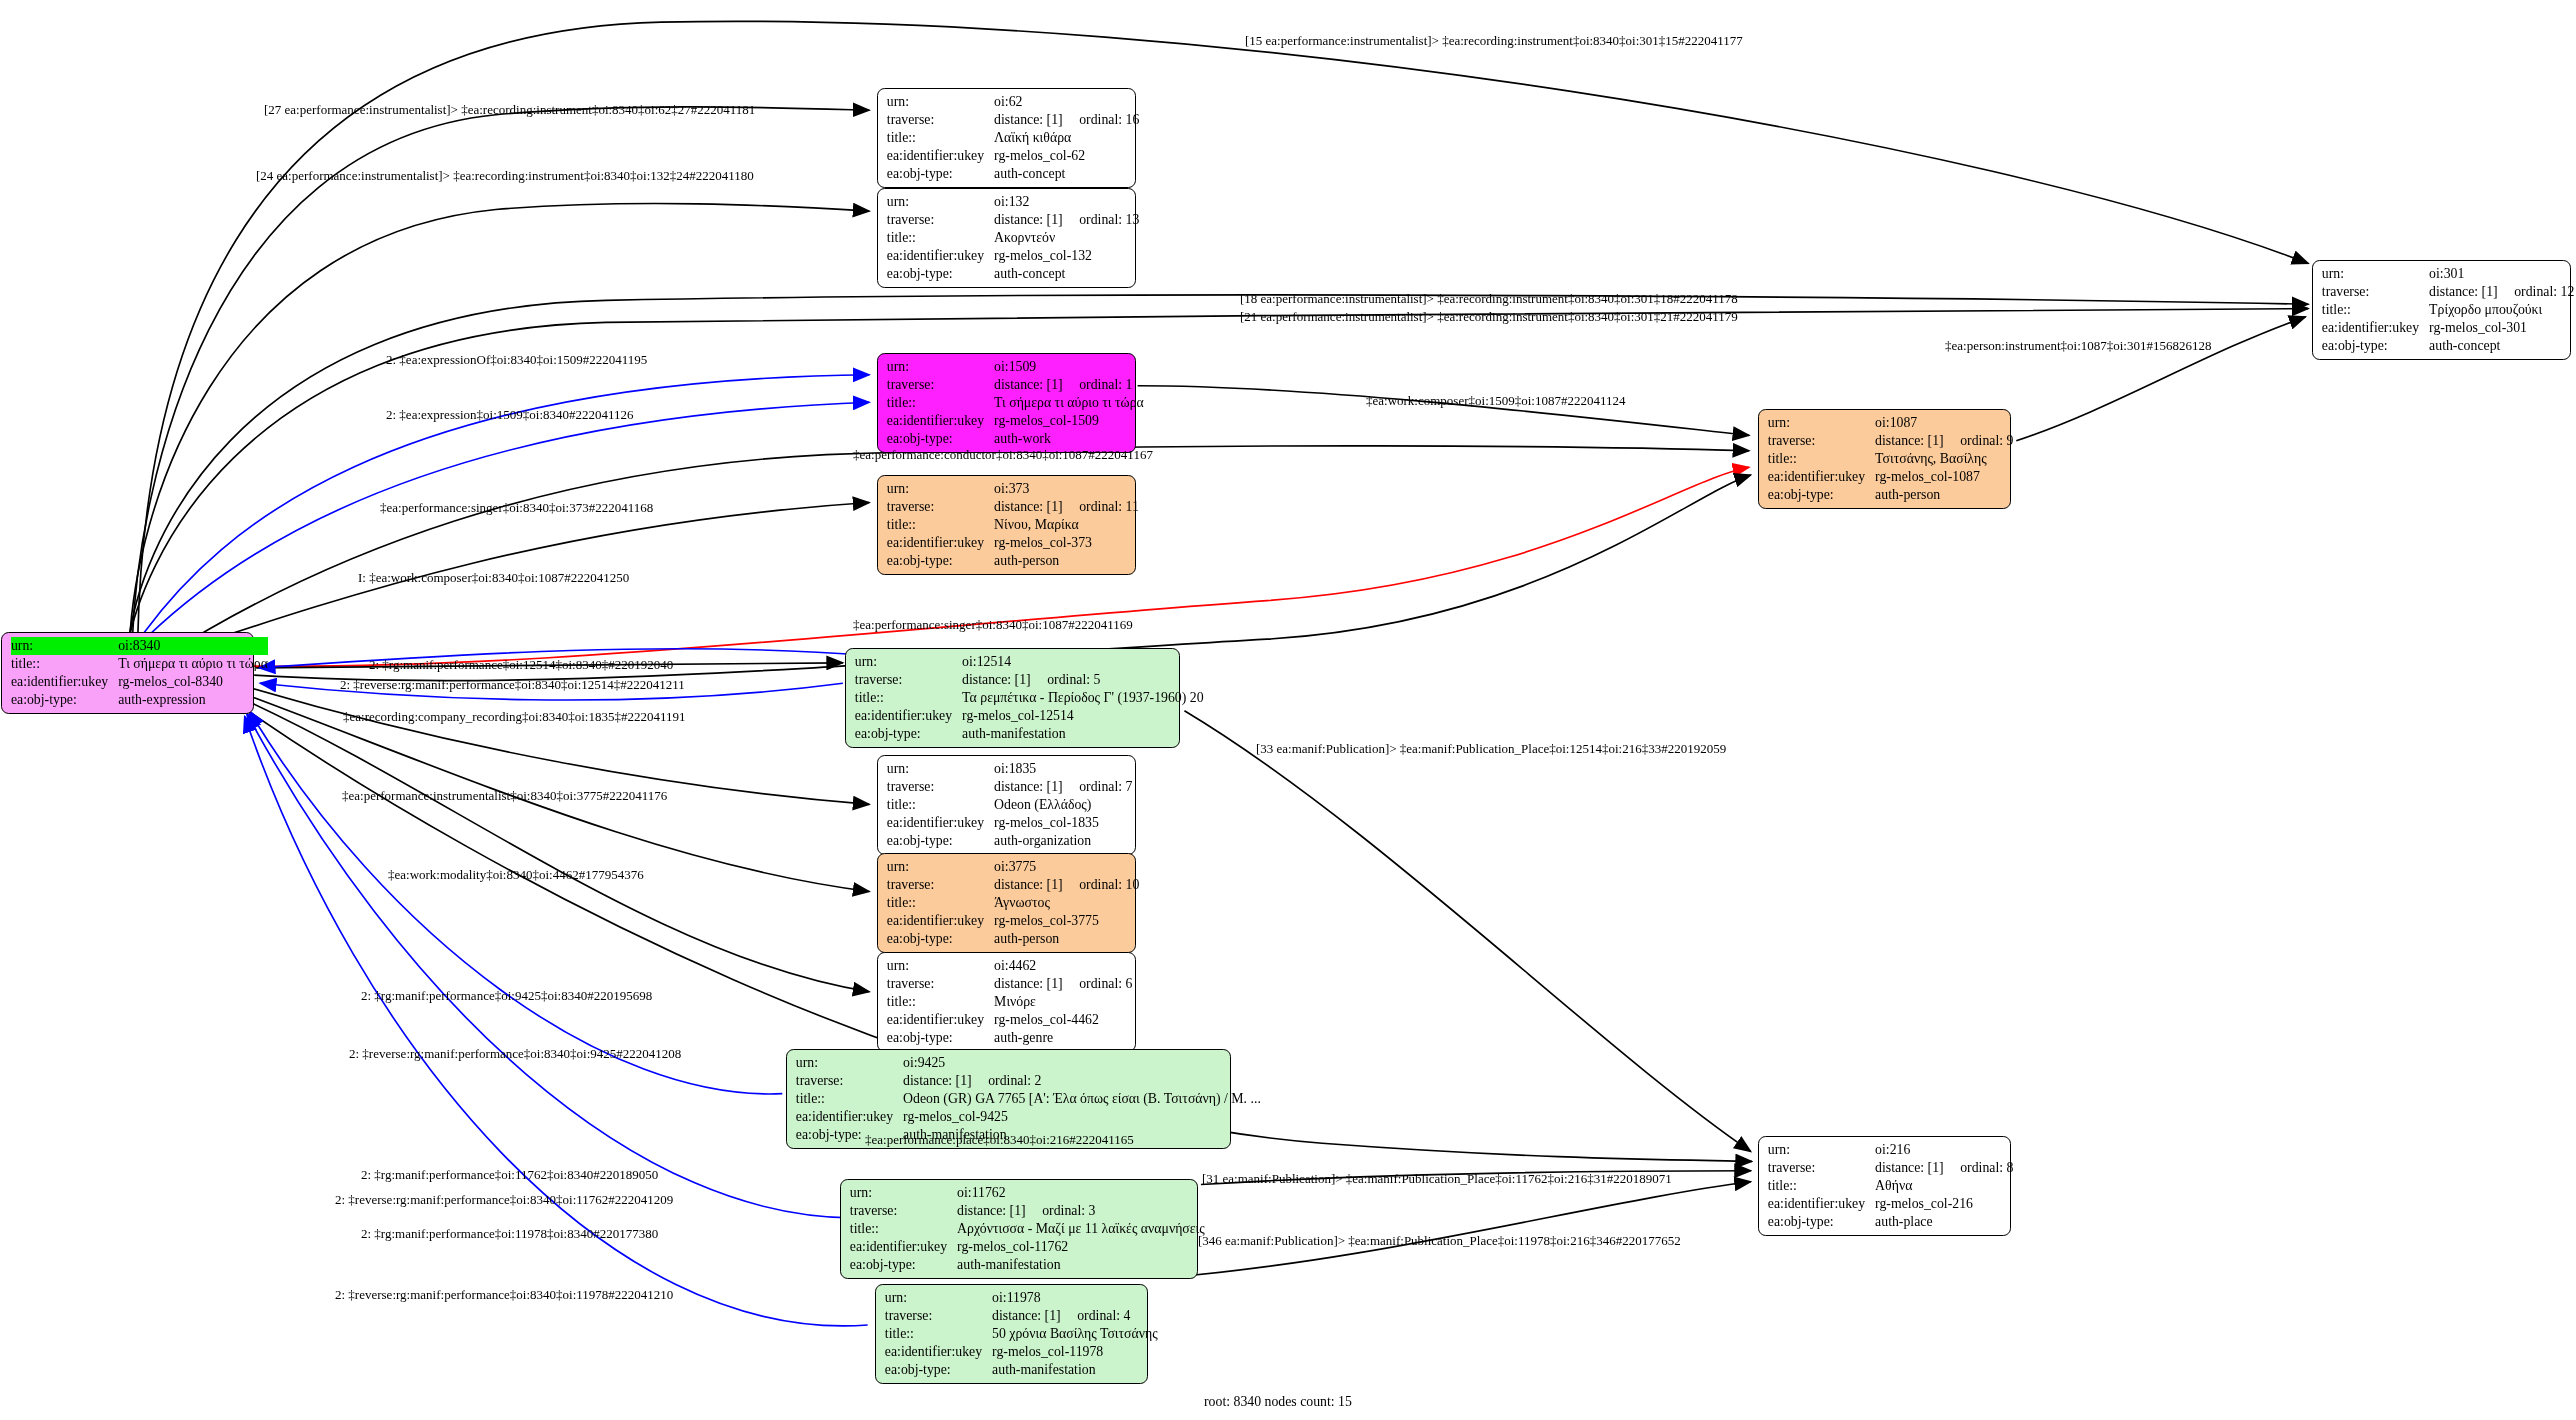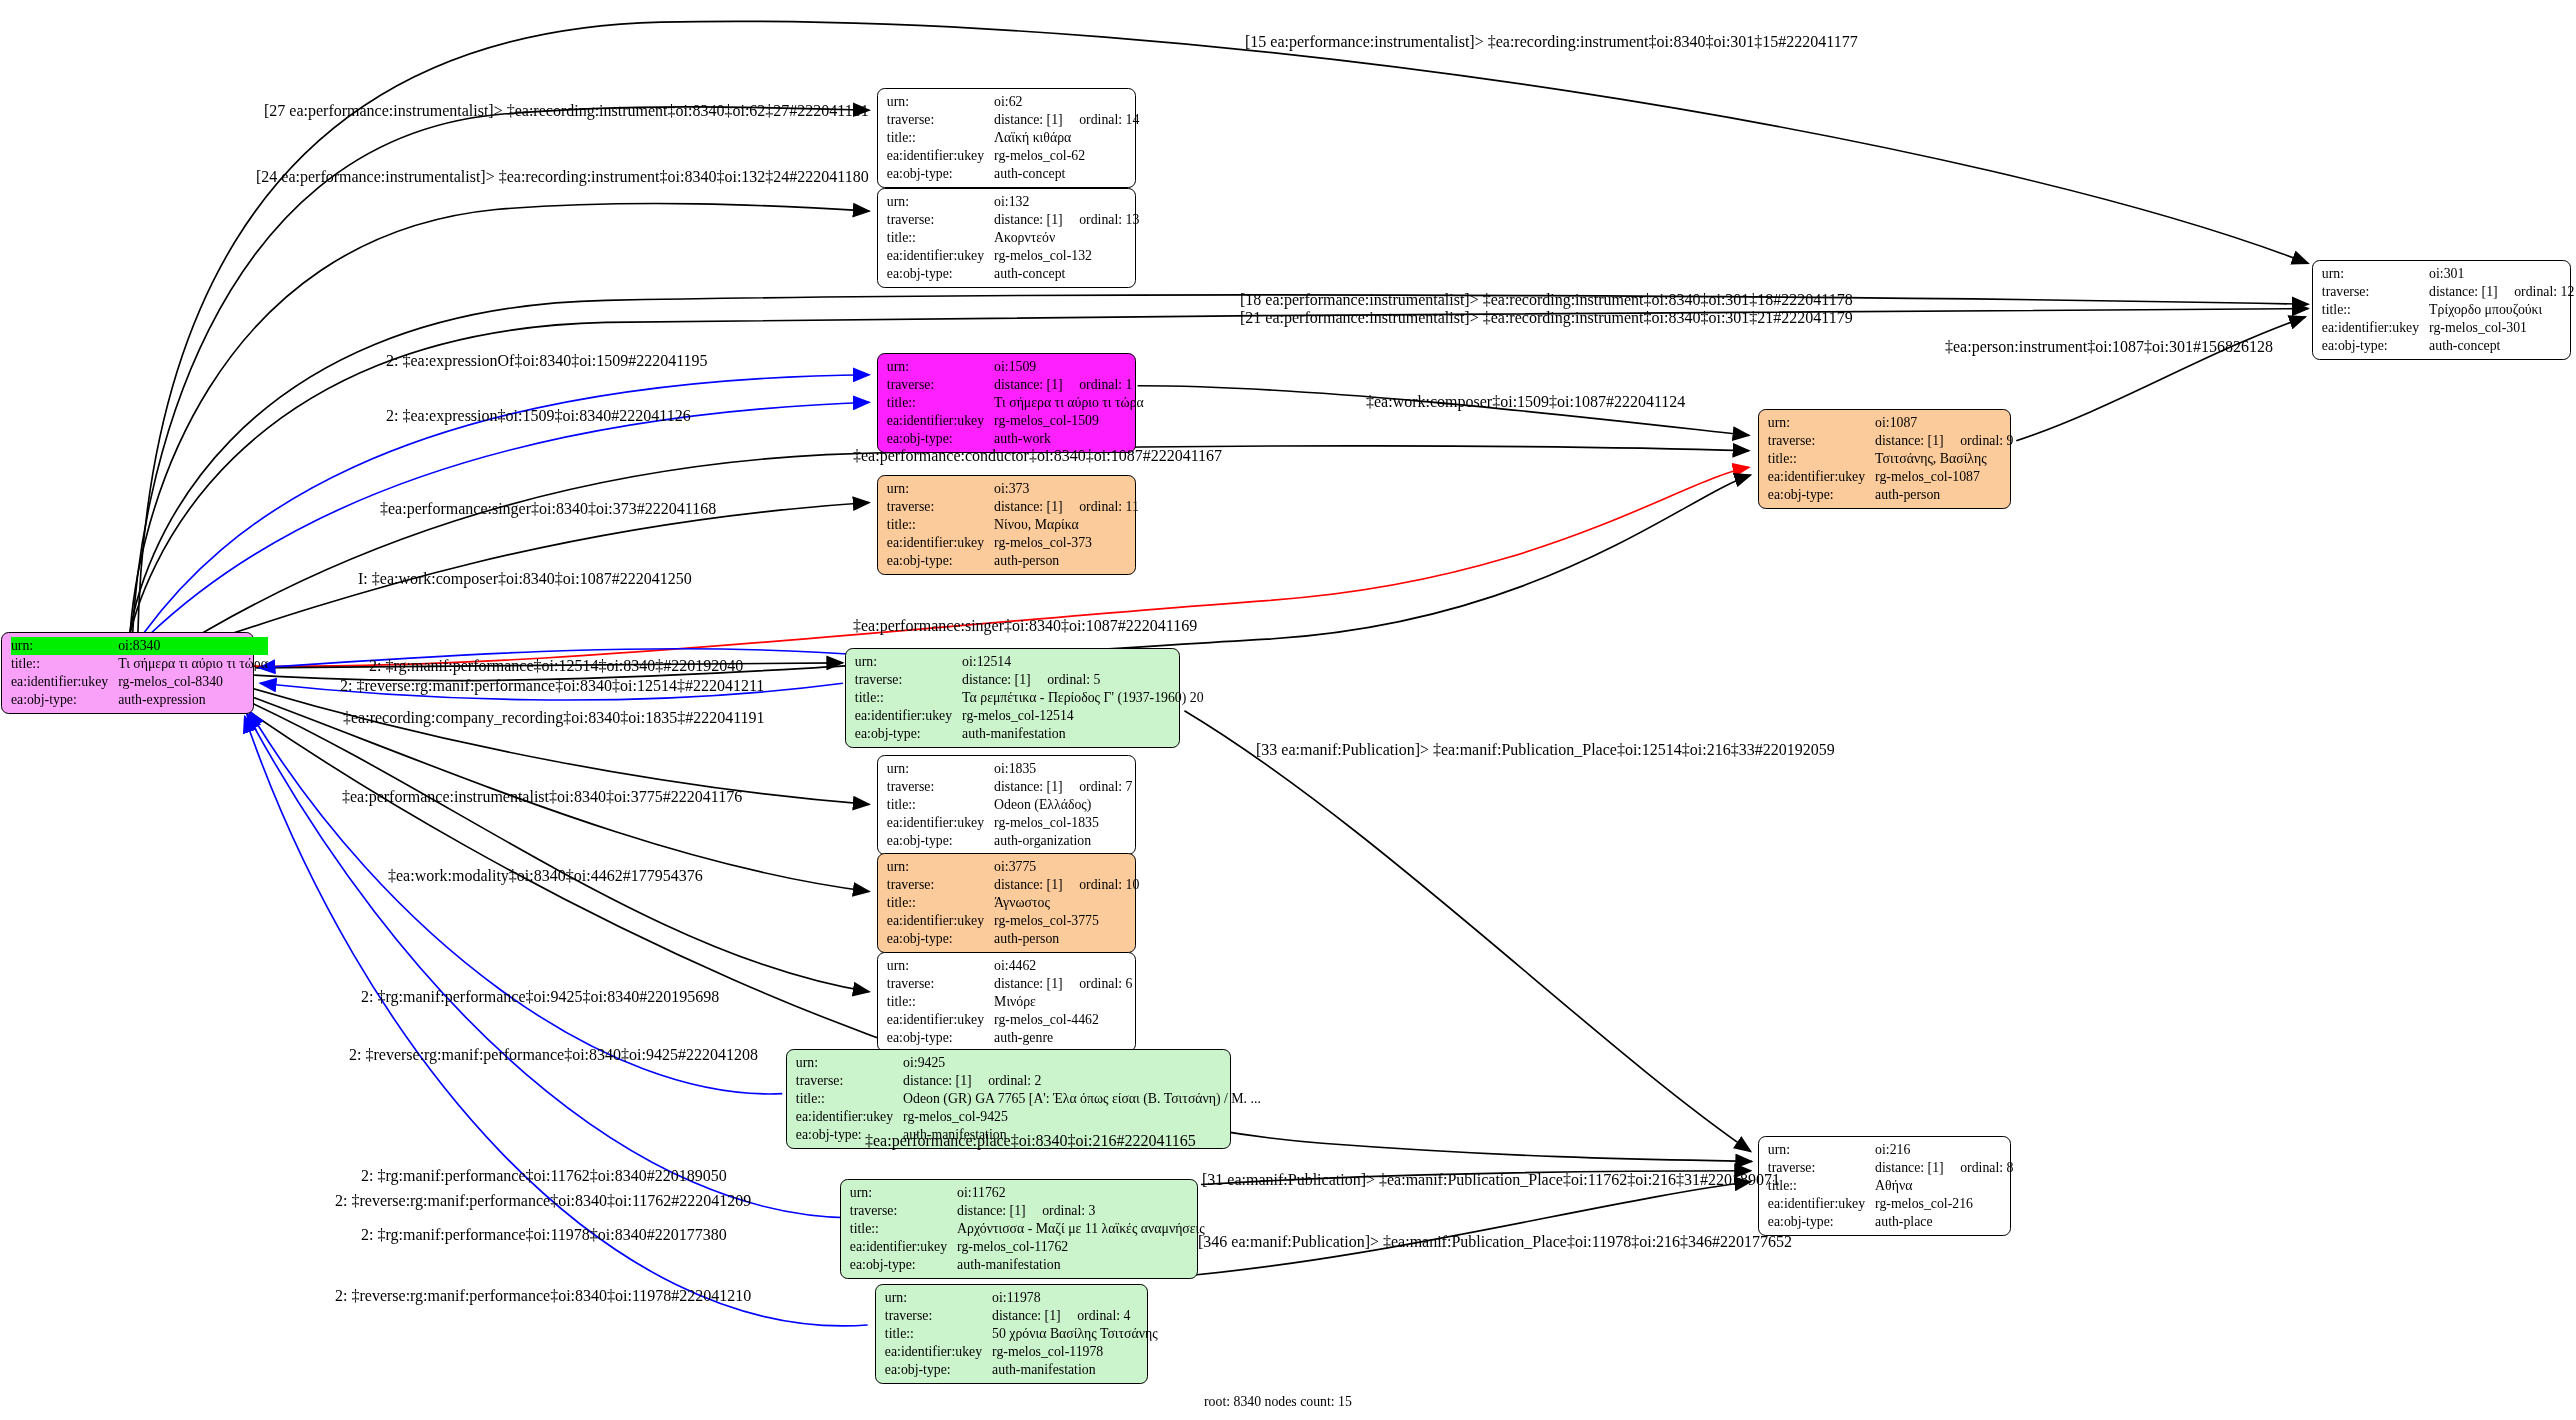--- a/index.html
+++ b/index.html
@@ -47,21 +47,21 @@
   .node td.v { }
   .node .hl-urn td { background: #00ee00; }
   .nd-pink   { background: #f9a1f9; }
   .nd-magenta{ background: #ff20ff; }
   .nd-orange { background: #fbcb9b; }
   .nd-green  { background: #ccf4cc; }
   .nd-white  { background: #ffffff; }
 
   .elabel {
     position: absolute;
-    font-size: 16px;
+    font-size: 13px;
     color: #000000;
     white-space: nowrap;
     line-height: 1;
   }
   .footer {
     position: absolute;
     font-size: 13.8px;
     color: #000000;
     white-space: nowrap;
   }
@@ -161,21 +161,21 @@
 
   <div class="node nd-white" style="left:877px; top:88px; width:259px;">
     <table>
       <tbody>
           <tr>
         <td class="k">urn:</td>
         <td class="v">oi:62</td>
       </tr>
       <tr>
         <td class="k">traverse:</td>
-        <td class="v"><span>distance: [1]</span><span class="ordinal-gap"></span><span>ordinal: 14</span></td>
+        <td class="v"><span>distance: [1]</span><span class="ordinal-gap"></span><span>ordinal: 16</span></td>
       </tr>
       <tr>
         <td class="k">title::</td>
         <td class="v">Λαϊκή κιθάρα</td>
       </tr>
       <tr>
         <td class="k">ea:identifier:ukey</td>
         <td class="v">rg-melos_col-62</td>
       </tr>
       <tr>

